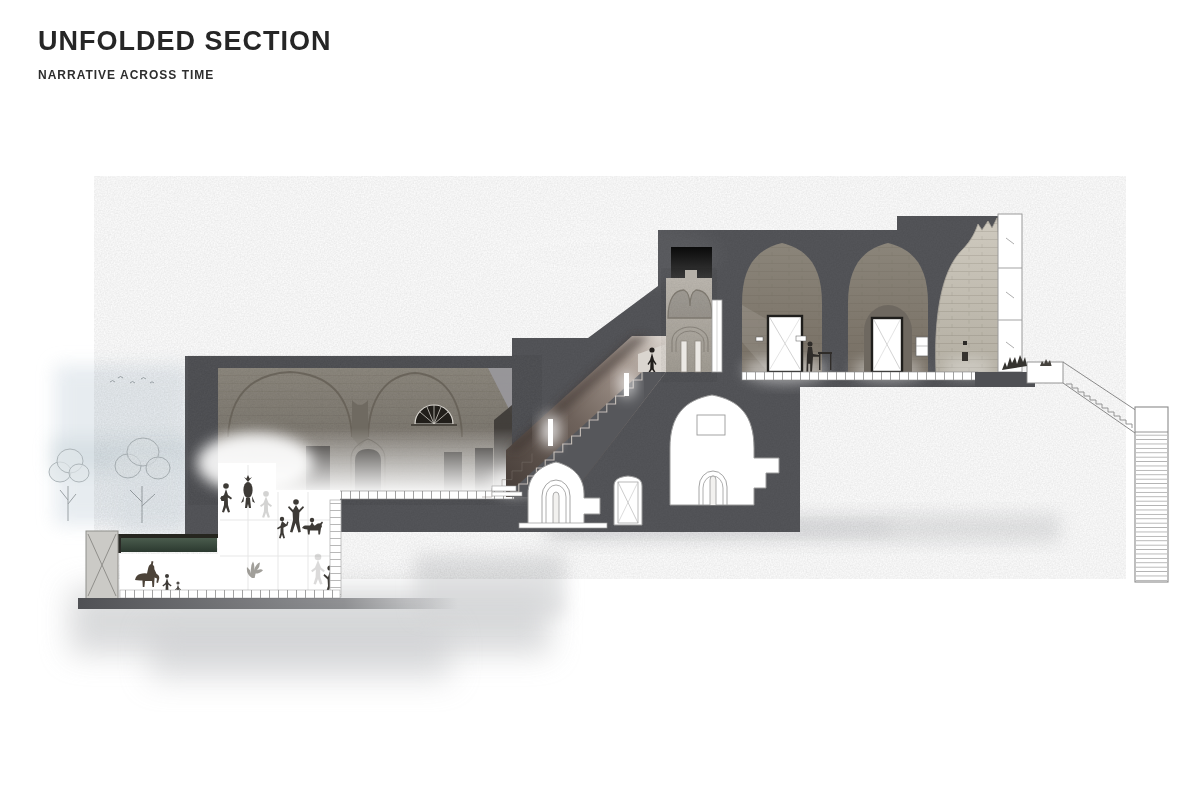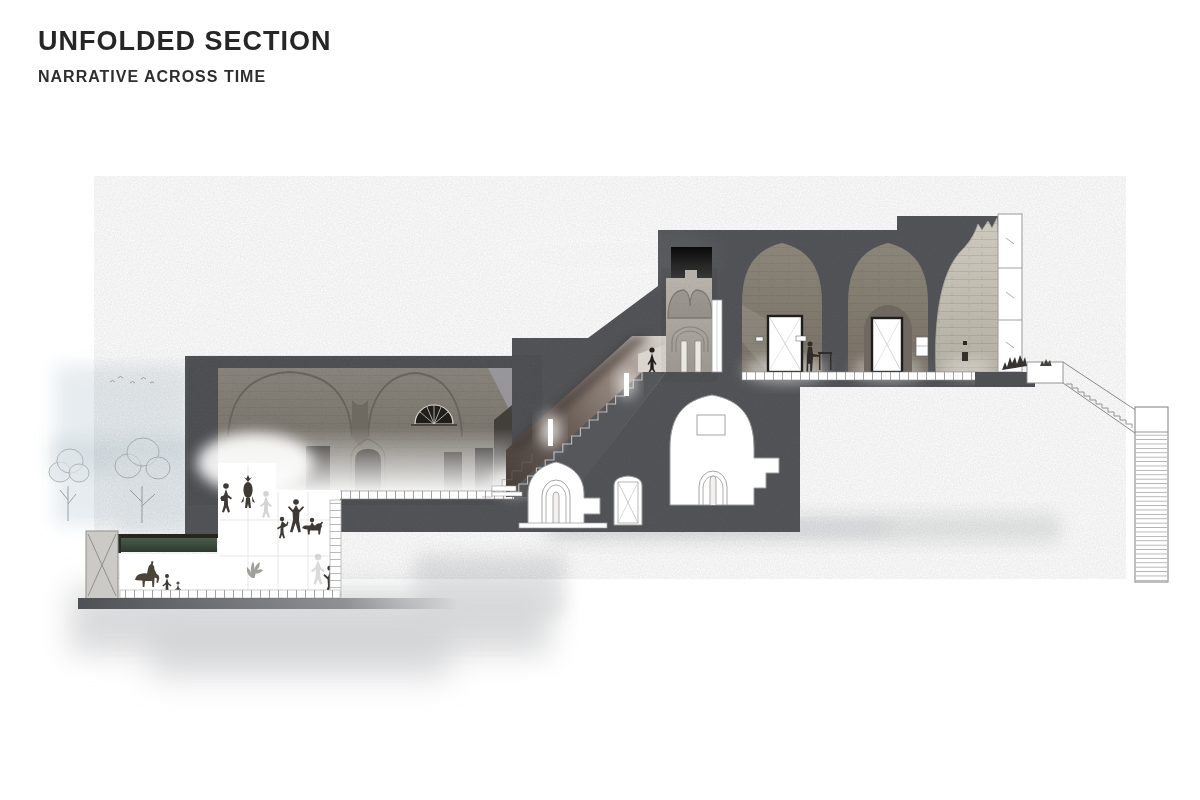--- a/index.html
+++ b/index.html
@@ -5,21 +5,21 @@
   :root{
     --ink:#262626; --paper:#ffffff; --poche:#56575b; --ruin_stone:#c9c4b9;
     --shaft_stone:#b6b1a8; --green_roof:#37493c; --wash_blue:#e3e9ee;
     --ground_gray:#d3d4d6; --outline_gray:#8f8f8f; --figure_dark:#3d3a36;
   }
   html,body{margin:0;padding:0;background:#eee;}
   #stage{position:relative;width:1200px;height:800px;background:var(--paper);
          font-family:"Liberation Sans", sans-serif; overflow:hidden;}
   #titleblock{position:absolute;left:38px;top:26px;color:var(--ink);}
   #titleblock h1{margin:0;font-size:27px;font-weight:600;letter-spacing:1px;}
-  #titleblock h2{margin:11px 0 0 0;font-size:16px;font-weight:700;letter-spacing:1px;color:#2e2e2e;}
+  #titleblock h2{margin:11px 0 0 0;font-size:12px;font-weight:700;letter-spacing:1px;color:#2e2e2e;}
   svg{position:absolute;left:0;top:0;}
   .poche{fill:var(--poche);}
   .white{fill:#ffffff;}
   .fig{fill:var(--figure_dark);}
   .wash{fill:var(--wash_blue);}
   .ground{fill:var(--ground_gray);}
 </style>
 </head>
 <body>
 

